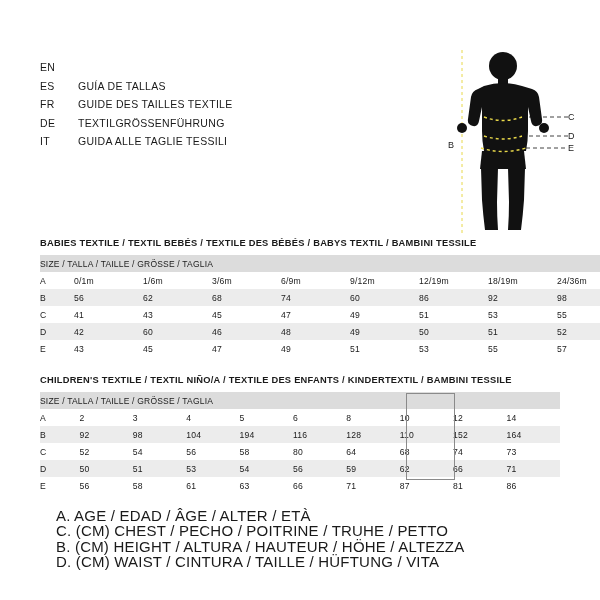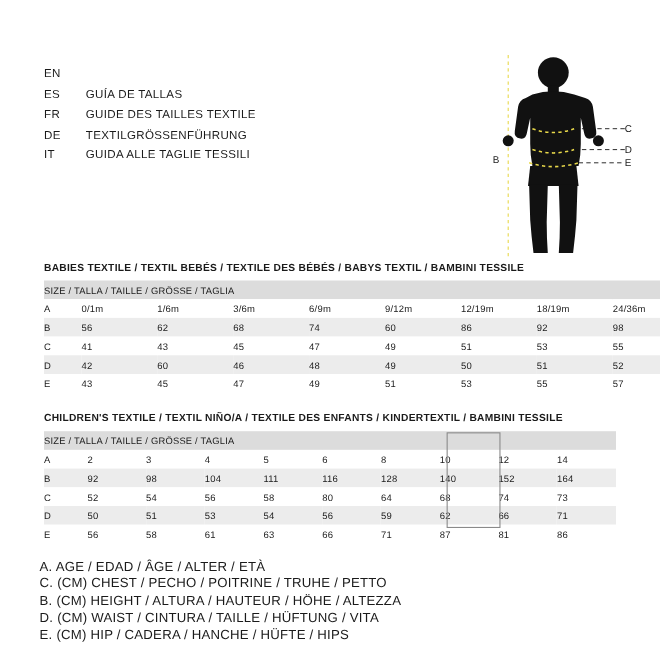--- a/index.html
+++ b/index.html
@@ -112,23 +112,23 @@
   
   .hl-box {
     position: absolute;
     border: 1px solid #8a8a8a;
     pointer-events: none;
   }
 
   
   .legend {
     position: absolute;
-    left: 36px;
+    left: 56px;
     width: 520px;
-    font-size: 12px;
+    font-size: 15px;
     letter-spacing: 0.2px;
     line-height: 15.4px;
     text-transform: uppercase;
   }
   .legend div { white-space: nowrap; }
 </style>
 </head>
 <body>
 
 <div class="page">
@@ -299,24 +299,24 @@
         <td class="data-cell">8</td>
         <td class="data-cell">10</td>
         <td class="data-cell">12</td>
         <td class="data-cell">14</td>
       </tr>
       <tr class="row-alt">
         <td class="cell-label">B</td>
         <td class="data-cell">92</td>
         <td class="data-cell">98</td>
         <td class="data-cell">104</td>
-        <td class="data-cell">111</td>
+        <td class="data-cell">194</td>
         <td class="data-cell">116</td>
         <td class="data-cell">128</td>
-        <td class="data-cell">140</td>
+        <td class="data-cell">110</td>
         <td class="data-cell">152</td>
         <td class="data-cell">164</td>
       </tr>
       <tr class="row-plain">
         <td class="cell-label">C</td>
         <td class="data-cell">52</td>
         <td class="data-cell">54</td>
         <td class="data-cell">56</td>
         <td class="data-cell">58</td>
         <td class="data-cell">80</td>
@@ -353,16 +353,15 @@
       </table>
 
     <div class="hl-box" style="left:366px; top:18px; width:47px; height:85px;"></div>
   </div>
 
   <div class="legend" style="top:488px;">
     <div>A. AGE / EDAD / ÂGE / ALTER / ETÀ</div>
     <div>C. (cm) CHEST / PECHO / POITRINE / TRUHE / PETTO</div>
     <div>B. (cm) HEIGHT / ALTURA / HAUTEUR / HÖHE / ALTEZZA</div>
     <div>D. (cm) WAIST / CINTURA / TAILLE / HÜFTUNG / VITA</div>
-    <div>E. (cm) HIP / CADERA / HANCHE / HÜFTE / HIPS</div>
   </div>
 
 </div>
 
 </body></html>

